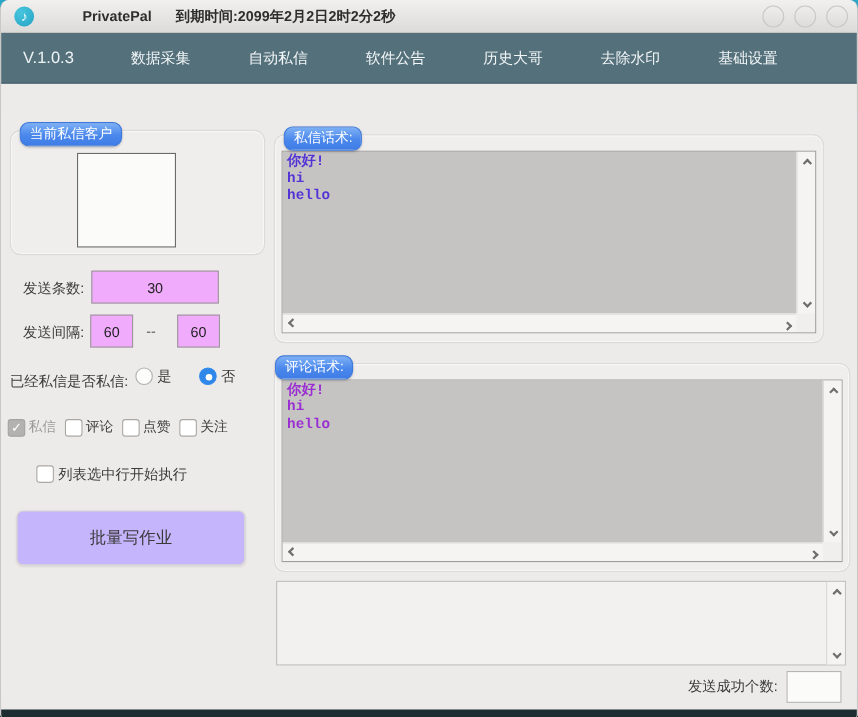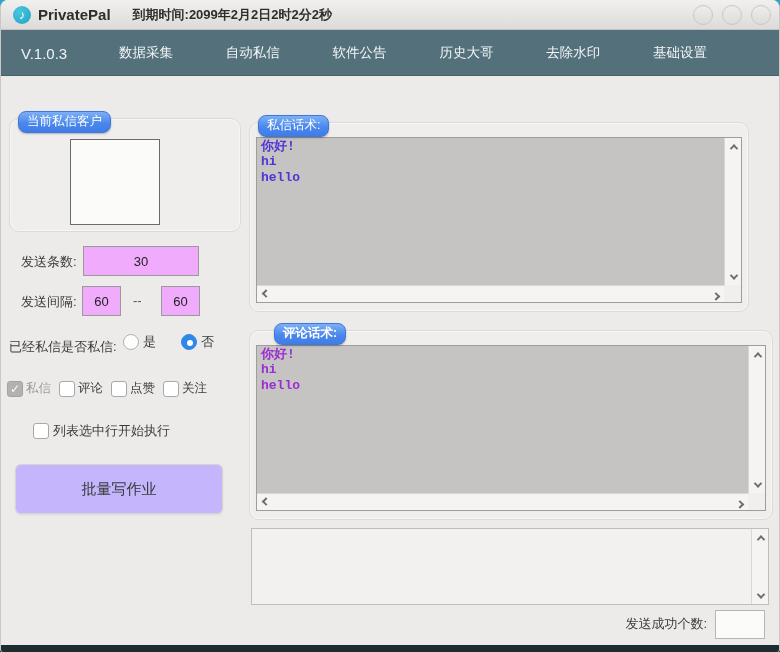--- a/index.html
+++ b/index.html
@@ -21,21 +21,21 @@
     background:linear-gradient(#f1f0ef,#dcdbd9);
     border-bottom:1px solid #c6c4c2;
     display:flex; align-items:center; padding:0 8px 0 12px;
   }
   .app-icon {
     width:18px; height:18px; border-radius:50%;
     background:radial-gradient(circle at 35% 30%,#49c6de,#23a3c4);
     color:#fff; font-size:12px; line-height:18px; text-align:center;
     margin-right:7px; flex:none;
   }
-  .app-title { font-size:15px; font-weight:bold; color:#2d2d2d; }
+  .app-title { font-size:13px; font-weight:bold; color:#2d2d2d;margin-left:37px; }
   .expiry { font-size:13px; font-weight:bold; color:#2d2d2d; margin-left:22px; }
   .win-controls { margin-left:auto; display:flex; gap:9px; align-items:center; }
   .win-btn {
     width:20px; height:20px; border-radius:50%;
     background:linear-gradient(#eeedec,#dedcda);
     border:1px solid #c9c7c4; cursor:pointer;
   }
   
   .navbar {
     position:absolute; left:0; right:0; top:30px; height:46px;
@@ -248,21 +248,21 @@
           <span class="strack"></span>
           <span class="sarrow">
               <i class="chev chev-right"></i>
             </span>
         </div>
         <div class="ta-corner"></div>
       </div>
     </div>
 
     <div class="groupbox" style="left:248px; top:242px; width:524px; height:190px;">
-      <span class="badge" style="left:24px; top:-8px;font-weight:bold;">评论话术:</span>
+      <span class="badge" style="left:0; top:-8px;">评论话术:</span>
       <div class="ta-frame">
         <div class="ta-content cm-text">你好!
 hi
 hello</div>
         <div class="vscroll">
           <span class="sarrow">
               <i class="chev chev-up"></i>
             </span>
           <span class="strack"></span>
           <span class="sarrow">

